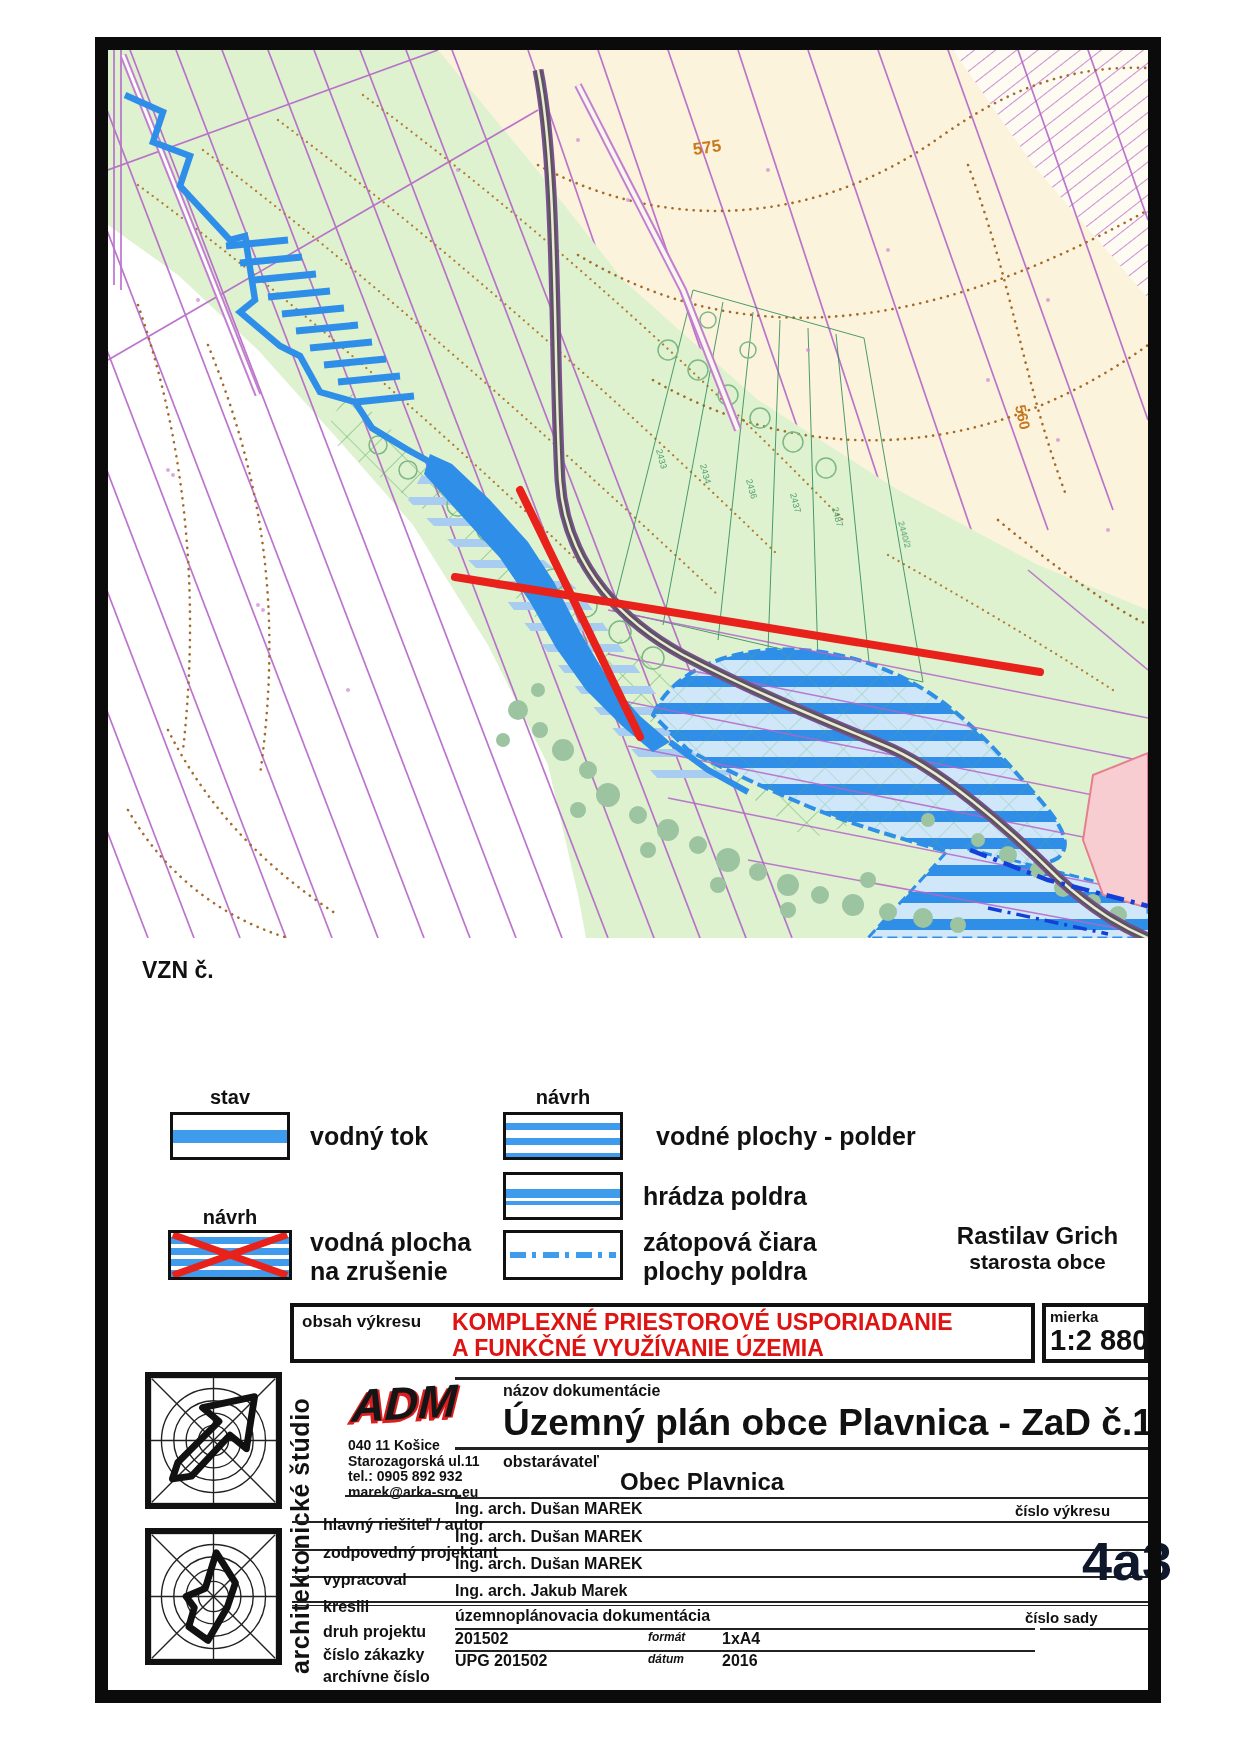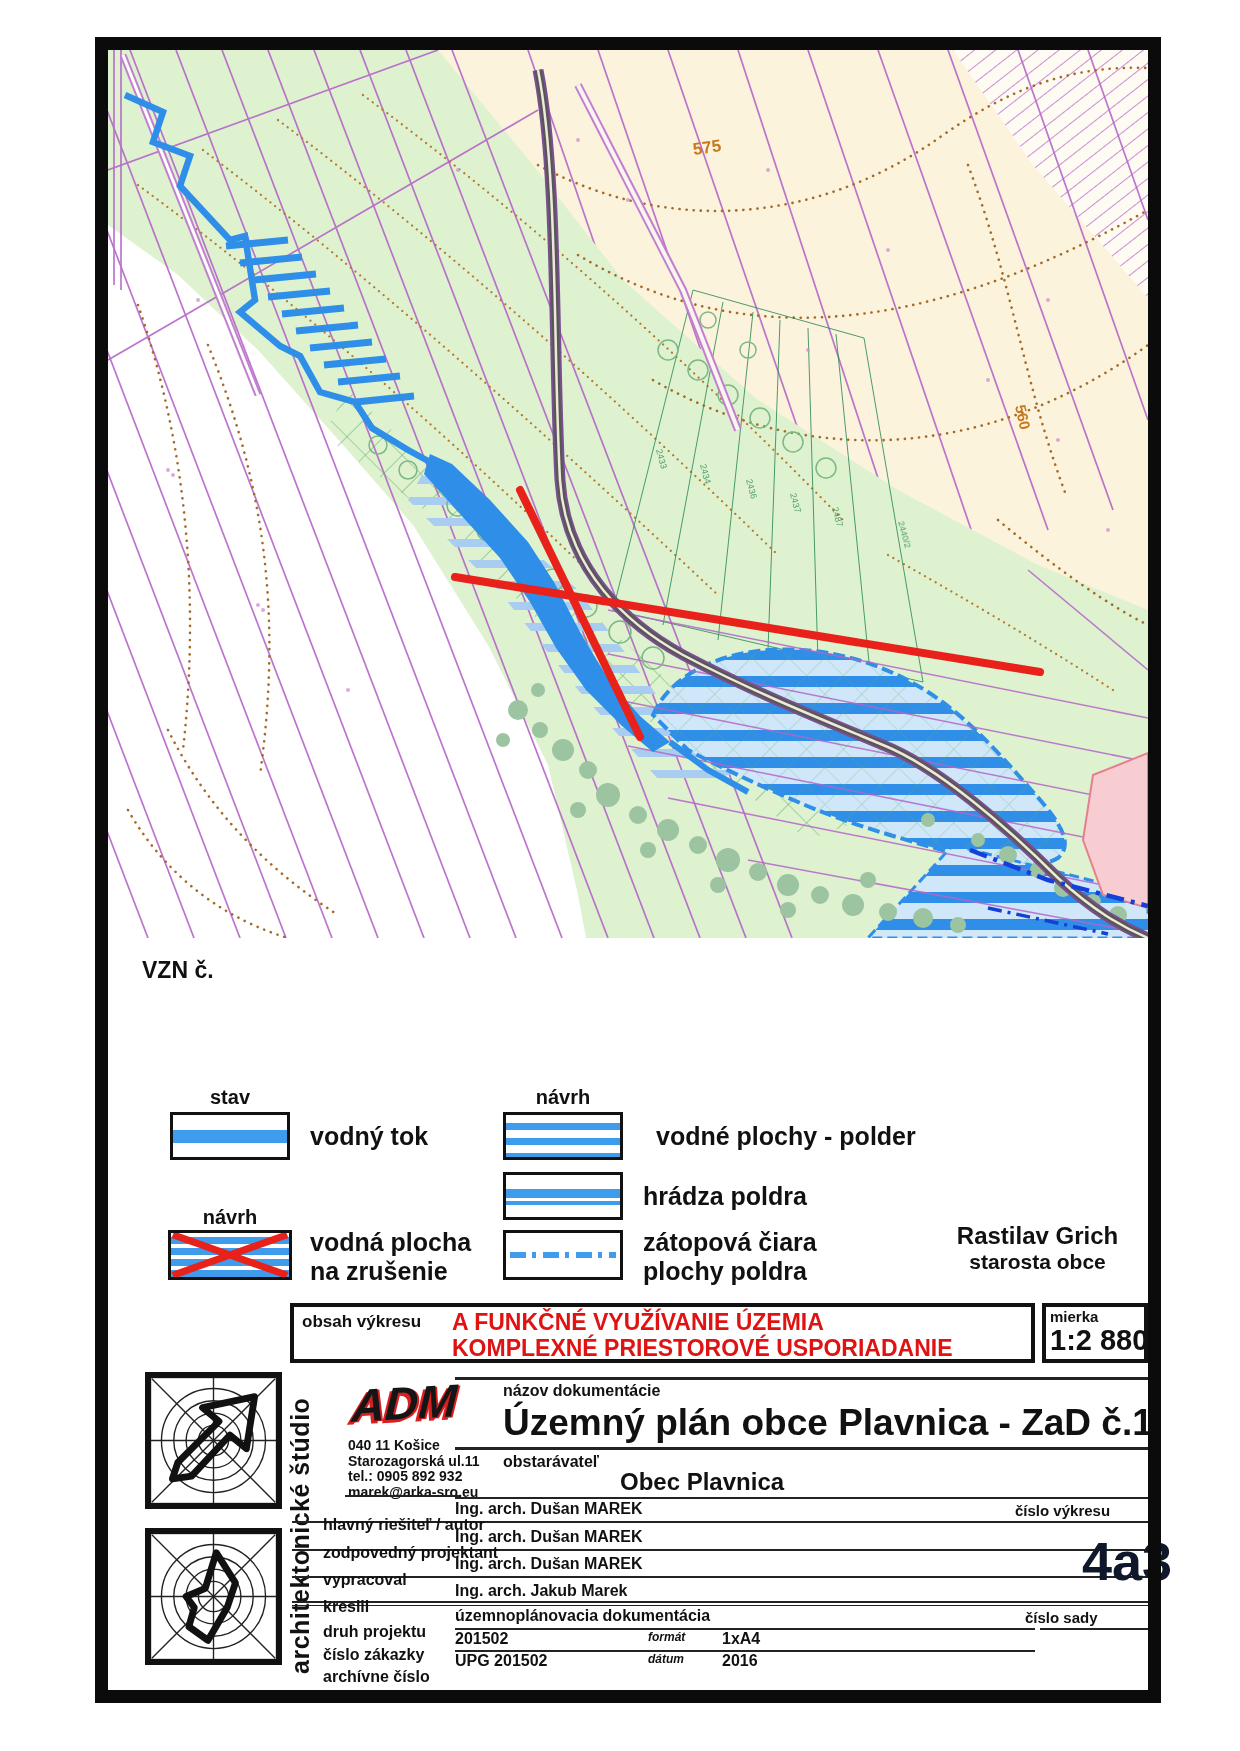--- a/index.html
+++ b/index.html
@@ -327,22 +327,22 @@
 plochy poldra</div>
 
   <div class="sig">
     <div class="sig-name">Rastilav Grich</div>
     <div class="sig-role">starosta obce</div>
   </div>
 
   <div class="tb-box" style="left:290px;top:1303px;width:745px;height:60px;"></div>
   <div class="abs tb-small" style="left:302px;top:1312px;">obsah výkresu</div>
   <div class="red-title">
+    <div>KOMPLEXNÉ PRIESTOROVÉ USPORIADANIE</div>
     <div>A FUNKČNÉ VYUŽÍVANIE ÚZEMIA</div>
-    <div>KOMPLEXNÉ PRIESTOROVÉ USPORIADANIE</div>
   </div>
   <div class="tb-box" style="left:1042px;top:1303px;width:106px;height:60px;"></div>
   <div class="abs tb-small" style="left:1050px;top:1308px;font-size:15px;">mierka</div>
   <div class="mierka-val">1:2 880</div>
 
   <div class="symbox" style="top:1372px;">
     <svg width="137" height="137" viewBox="0 0 100 100">
       <rect x="2" y="2" width="96" height="96" fill="#fff" stroke="#111" stroke-width="5"></rect>
       <g stroke="#222" stroke-width="1" fill="none">
         <circle cx="50" cy="50" r="11"></circle>

